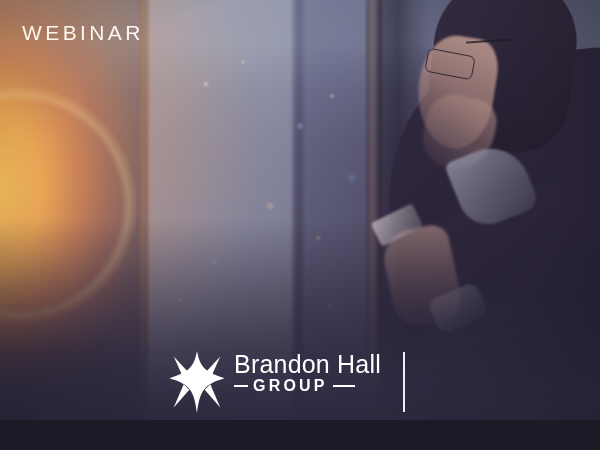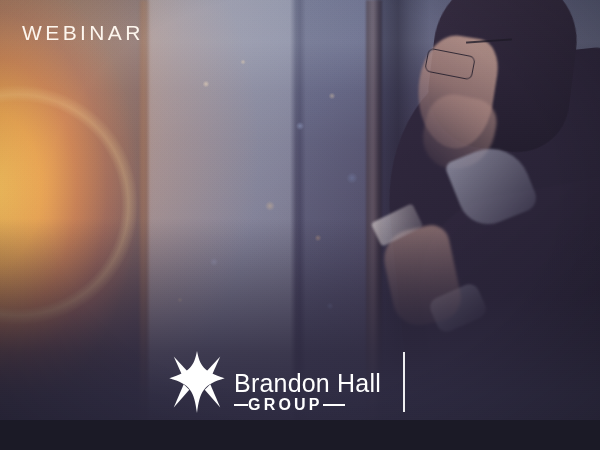--- a/index.html
+++ b/index.html
@@ -252,34 +252,35 @@
   .logo-lockup {
     position: absolute;
     left: 0; right: 0;
     top: 340px;
     height: 84px;
     display: flex;
     align-items: center;
     justify-content: center;
   }
 
-  .bh-logo { display: flex; align-items: flex-end; gap: 9px; }
+  .bh-logo { display: flex; align-items: flex-start; gap: 9px; }
   .bh-star { width: 56px; height: 62px; flex: none; }
   .bh-words { display: flex; flex-direction: column; }
   .bh-name {
     color: #ffffff;
     font-size: 25px;
     font-weight: 400;
     line-height: 1.05;
     letter-spacing: 0.2px;
     white-space: nowrap;
   }
   .bh-group-row {
     display: flex;
     align-items: center;
+    gap: 5px;
     margin-top: 1px;
   }
   .bh-rule { height: 2px; background: #ffffff; flex: none; }
   .bh-rule.left  { width: 14px; }
   .bh-rule.right { width: 22px; }
   .bh-group {
     color: #ffffff;
     font-size: 16px;
     font-weight: 700;
     letter-spacing: 3.2px;

